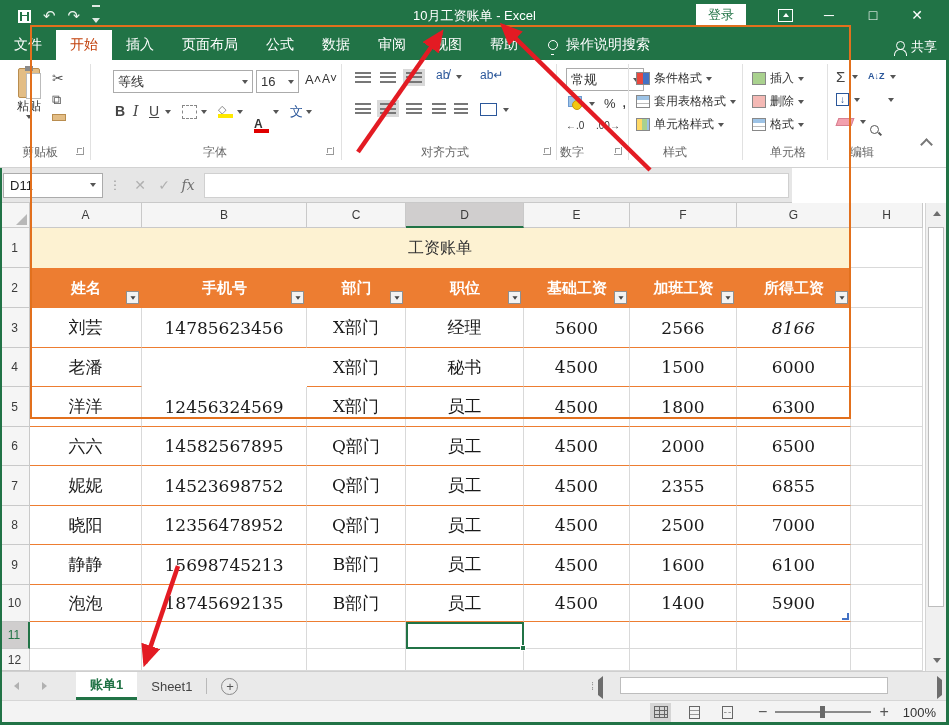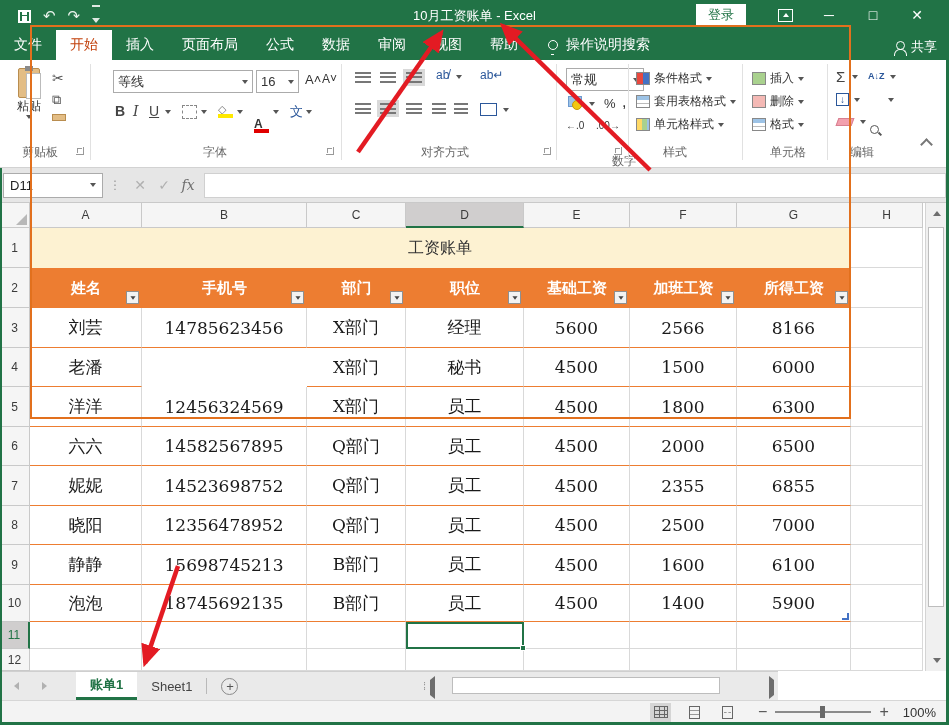--- a/index.html
+++ b/index.html
@@ -61,21 +61,21 @@
   .grid-ic { width:14px; height:13px; border:1px solid #888;
      background:linear-gradient(#9dc3e6 0 4px, transparent 4px), repeating-linear-gradient(to bottom, transparent 0 3px, #bbb 3px 4px); }
   .rrow { position:absolute; display:flex; align-items:center; gap:4px; font-size:12px; color:#333; cursor:pointer; }
   
   #find-ic { width:12px; height:12px; position:relative; }
   #find-ic::before { content:""; position:absolute; left:0; top:0; width:7px; height:7px; border:1.6px solid #555; border-radius:50%; }
   #find-ic::after { content:""; position:absolute; left:8px; top:8px; width:4px; height:1.8px; background:#555; transform:rotate(45deg); }
   #eraser-ic { width:16px; height:8px; background:#f2a0ae; transform:skewX(-20deg); border:1px solid #d87f90; }
 
   
-  #fbar { left:0; top:168px; width:949px; height:35px; background:#e6e6e6; border-bottom:1px solid #c9c9c9; display:flex; align-items:center; }
+  #fbar { left:0; top:168px; width:792px; height:35px; background:#e6e6e6; border-bottom:1px solid #c9c9c9; display:flex; align-items:center; }
   #namebox { margin-left:3px; width:100px; height:25px; background:#fff; border:1px solid #ababab; display:flex; align-items:center; padding:0 6px; font-size:13px; color:#222; }
   #fb-dots { color:#999; margin:0 6px; font-size:12px; letter-spacing:1px; }
   .fb-btn { color:#b0b0b0; font-size:14px; width:24px; text-align:center; }
   #fx-btn { color:#6d6d6d; font-style:italic; font-family:"DejaVu Serif", serif; }
   #fb-input { margin-left:4px; flex:1; height:25px; background:#fff; border:1px solid #d0d0d0; margin-right:3px; }
 
   
   #sheet { left:0; top:203px; width:923px; height:468px; display:grid; background:#fff; }
   .hcell { background:#f5f5f5; border-right:1px solid #c9c9c9; border-bottom:1px solid #c9c9c9; display:flex; align-items:center; justify-content:center; font-size:12px; color:#3b3b3b; }
   .hcell.sel-col { background:#d0cece; border-bottom:2px solid #217346; }
@@ -98,21 +98,21 @@
   .sb-btn { position:absolute; left:1px; width:19px; height:19px; background:#f0f0f0; display:flex; align-items:center; justify-content:center; }
   .tri-up { width:0; height:0; border-left:4px solid transparent; border-right:4px solid transparent; border-bottom:5px solid #6d6d6d; }
   .tri-dn { width:0; height:0; border-left:4px solid transparent; border-right:4px solid transparent; border-top:5px solid #6d6d6d; }
   .tri-lf { width:0; height:0; border-top:4px solid transparent; border-bottom:4px solid transparent; border-right:5px solid #6d6d6d; }
   .tri-rt { width:0; height:0; border-top:4px solid transparent; border-bottom:4px solid transparent; border-left:5px solid #6d6d6d; }
   #vthumb { position:absolute; left:2px; top:24px; width:16px; height:380px; background:#fff; border:1px solid #bdbdbd; }
   #right-edge { left:946px; top:30px; width:3px; height:695px; background:#217346; }
   #left-edge { left:0; top:168px; width:2px; height:557px; background:#217346; }
 
   
-  #tabstrip { left:2px; top:671px; width:776px; height:29px; background:#eaeaea; border-top:1px solid #cfcfcf; display:flex; align-items:stretch; font-size:13px; }
+  #tabstrip { left:2px; top:671px; width:944px; height:29px; background:#eaeaea; border-top:1px solid #cfcfcf; display:flex; align-items:stretch; font-size:13px; }
   .nav-ar { width:28px; display:flex; align-items:center; justify-content:center; }
   .sheettab { padding:0 14px; display:flex; align-items:center; cursor:pointer; color:#444; }
   .sheettab.active { background:#fff; color:#217346; font-weight:bold; border-bottom:3px solid #217346; }
   #tab-sep { width:1px; background:#b9b9b9; margin:6px 0; }
   #addsheet { width:17px; height:17px; border:1px solid #8a8a8a; border-radius:50%; color:#555; display:flex; align-items:center; justify-content:center; font-size:13px; margin:auto 14px; cursor:pointer; }
   #hs-dots { margin-left:auto; color:#999; display:flex; align-items:center; font-size:11px; }
   #hscroll { width:352px; position:relative; background:#eaeaea; margin:3px 0; }
   #hthumb { position:absolute; left:26px; top:2px; width:268px; height:17px; background:#fff; border:1px solid #bdbdbd; }
   #hs-left { position:absolute; left:4px; top:5px; } #hs-right { position:absolute; right:4px; top:5px; }
 
@@ -245,21 +245,21 @@
     <span class="cv">常规</span>
       <span class="chev"></span>
   </div>
   <span class="abs" style="left:568px;top:36px;width:14px;height:11px;background:#9dc3e6;border:1px solid #6d9ad0;"></span>
   <span class="abs" style="left:572px;top:40px;width:10px;height:10px;background:#f2c811;border-radius:50%;border:1px solid #c79c06;"></span>
   <span class="abs chev" style="left:589px;top:42px;"></span>
   <span class="abs" style="left:604px;top:36px;font-size:13px;color:#333;">%</span>
   <span class="abs" style="left:622px;top:33px;font-size:16px;color:#333;">,</span>
   <span class="abs" style="left:566px;top:60px;font-size:10px;color:#333;">←.0</span>
   <span class="abs" style="left:596px;top:60px;font-size:10px;color:#333;">.00→</span>
-  <span class="glabel" style="left:604px;width:40px;margin-top:9px;">数字</span>
+  <span class="glabel" style="left:552px;width:40px;">数字</span>
   <span class="launcher" style="left:614px;"></span>
   <span class="gsep" style="left:628px;"></span>
 
   
   <div class="rrow" style="left:636px;top:10px;">
     <span class="grid-ic" style="background:linear-gradient(90deg,#e8483e 0 6px,#4472c4 6px);"></span>
     <span>条件格式</span>
       <span class="chev"></span>
   </div>
   <div class="rrow" style="left:636px;top:33px;">
@@ -366,21 +366,21 @@
     <div class="c-th" style="grid-area: 3 / 7;">加班工资<span class="filter-btn">
         <span class="chev"></span>
       </span></div>
     <div class="c-empty" style="grid-area: 3 / 9;"></div>
     <div class="c-data" style="grid-area: 4 / 2;">刘芸</div>
     <div class="c-data" style="grid-area: 4 / 3;">14785623456</div>
     <div class="c-data" style="grid-area: 4 / 4;">X部门</div>
     <div class="c-data" style="grid-area: 4 / 5;">经理</div>
     <div class="c-data" style="grid-area: 4 / 6;">5600</div>
     <div class="c-data" style="grid-area: 4 / 7;">2566</div>
-    <div class="c-data" style="grid-area: 4 / 8;">8166</div>
+    <div class="c-data" style="grid-area: 4 / 8; font-style: italic;">8166</div>
     <div class="c-empty" style="grid-area: 4 / 9;"></div>
     <div class="c-data" style="grid-area: 5 / 2;">老潘</div>
     <div class="c-data" style="grid-area: 5 / 4;">X部门</div>
     <div class="c-data" style="grid-area: 5 / 5;">秘书</div>
     <div class="c-data" style="grid-area: 5 / 6;">4500</div>
     <div class="c-data" style="grid-area: 5 / 7;">1500</div>
     <div class="c-data" style="grid-area: 5 / 8;">6000</div>
     <div class="c-empty" style="grid-area: 5 / 9;"></div>
     <div class="c-data" style="grid-area: 6 / 2;">洋洋</div>
     <div class="c-data" style="grid-area: 6 / 3;">12456324569</div>

